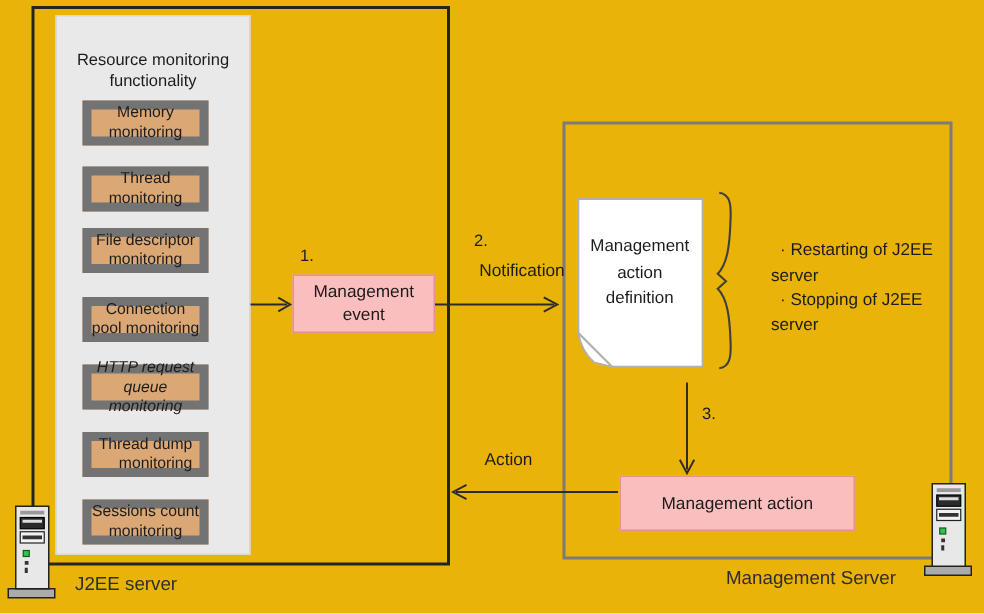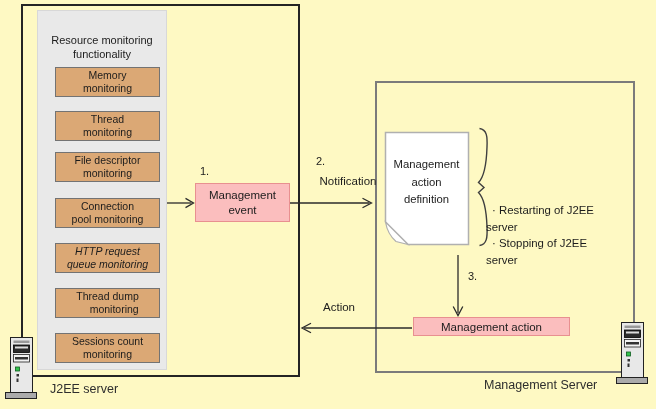--- a/index.html
+++ b/index.html
@@ -1,42 +1,42 @@
 <!DOCTYPE html>
 <html><head>
 <meta charset="utf-8">
 <style>
   html,body{margin:0;padding:0;background:#fff;}
   .stage{
-    position:relative;width:656px;height:409px;background:#fef9c3;overflow:hidden;
+    position:relative;width:656px;height:409px;background:#eab308;overflow:hidden;
     font-family:"Liberation Sans",sans-serif;color:#1c1c1c;
   }
   .abs{position:absolute;box-sizing:border-box;}
   .pre{white-space:pre-line;}
   
   .j2ee-box{left:21px;top:4px;width:279px;height:373px;border:2px solid #242424;background:transparent;z-index:1;}
   .mgmt-box{left:375px;top:81px;width:260px;height:292px;border:2px solid #7b7b7b;background:transparent;z-index:1;}
   
   .panel{left:37px;top:10px;width:130px;height:360px;background:#e9e9e9;border:1px solid #d8d8d8;z-index:2;}
   .panel-title{left:40px;top:33px;width:124px;text-align:center;font-size:11px;line-height:14px;z-index:4;}
   .monitor{
-    left:55px;width:105px;height:30px;background:#dba875;border:1px solid #737373;
+    left:55px;width:84px;height:30px;background:#dba875;border:6px solid #737373;
     display:flex;align-items:center;justify-content:center;text-align:center;
     font-size:10.5px;line-height:13px;z-index:4;
   }
   
   .pink{background:#fbbebe;border:1px solid #e89090;display:flex;align-items:center;justify-content:center;text-align:center;z-index:4;}
   .event-box{left:195px;top:183px;width:95px;height:39px;font-size:11.5px;line-height:15px;}
-  .action-box{left:413px;top:317px;width:157px;height:19px;font-size:11.5px;}
+  .action-box{left:413px;top:317px;width:157px;height:37px;font-size:11.5px;}
   
   .lbl{z-index:6;font-size:11.5px;line-height:14px;}
   .num{z-index:6;font-size:11px;}
   .sys-label{z-index:6;font-size:12.5px;color:#2e2e2e;}
   .doc-text{left:385px;top:156px;width:83px;text-align:center;font-size:11.3px;line-height:17.5px;z-index:6;}
-  .bullets{left:486px;top:159px;width:128px;font-size:11.4px;line-height:16.5px;z-index:6;margin-top:43px;}
+  .bullets{left:514px;top:159px;width:128px;font-size:11.4px;line-height:16.5px;z-index:6;}
   .bullets .item{text-indent:6px;white-space:pre-line;}
   svg.overlay{position:absolute;left:0;top:0;z-index:5;pointer-events:none;}
 </style>
 </head>
 <body>
 
 <div class="stage">
 
   <div class="abs j2ee-box"></div>
   <div class="abs mgmt-box"></div>

